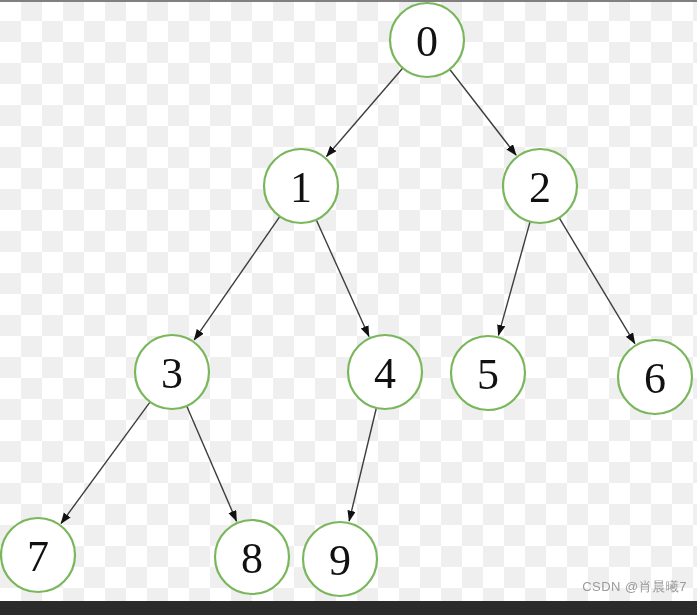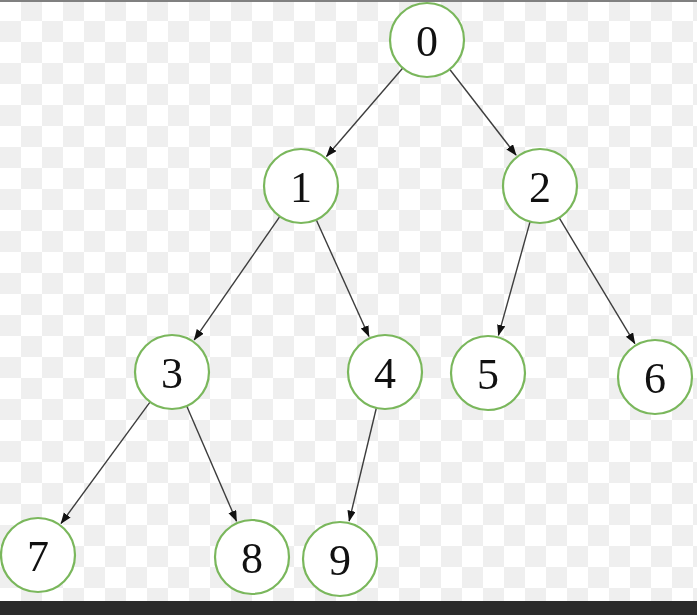--- a/index.html
+++ b/index.html
@@ -135,14 +135,15 @@
         </g>
         <g>
           <circle cx="340" cy="559" r="37" class="node-circle"></circle>
           <text x="340" y="560" class="node-text">9</text>
         </g>
       </g>
   </svg>
 
   <div id="bottom-bar"></div>
 
+  <div id="watermark">CSDN @肖晨曦7</div>
 
 </div>
 
 </body></html>

